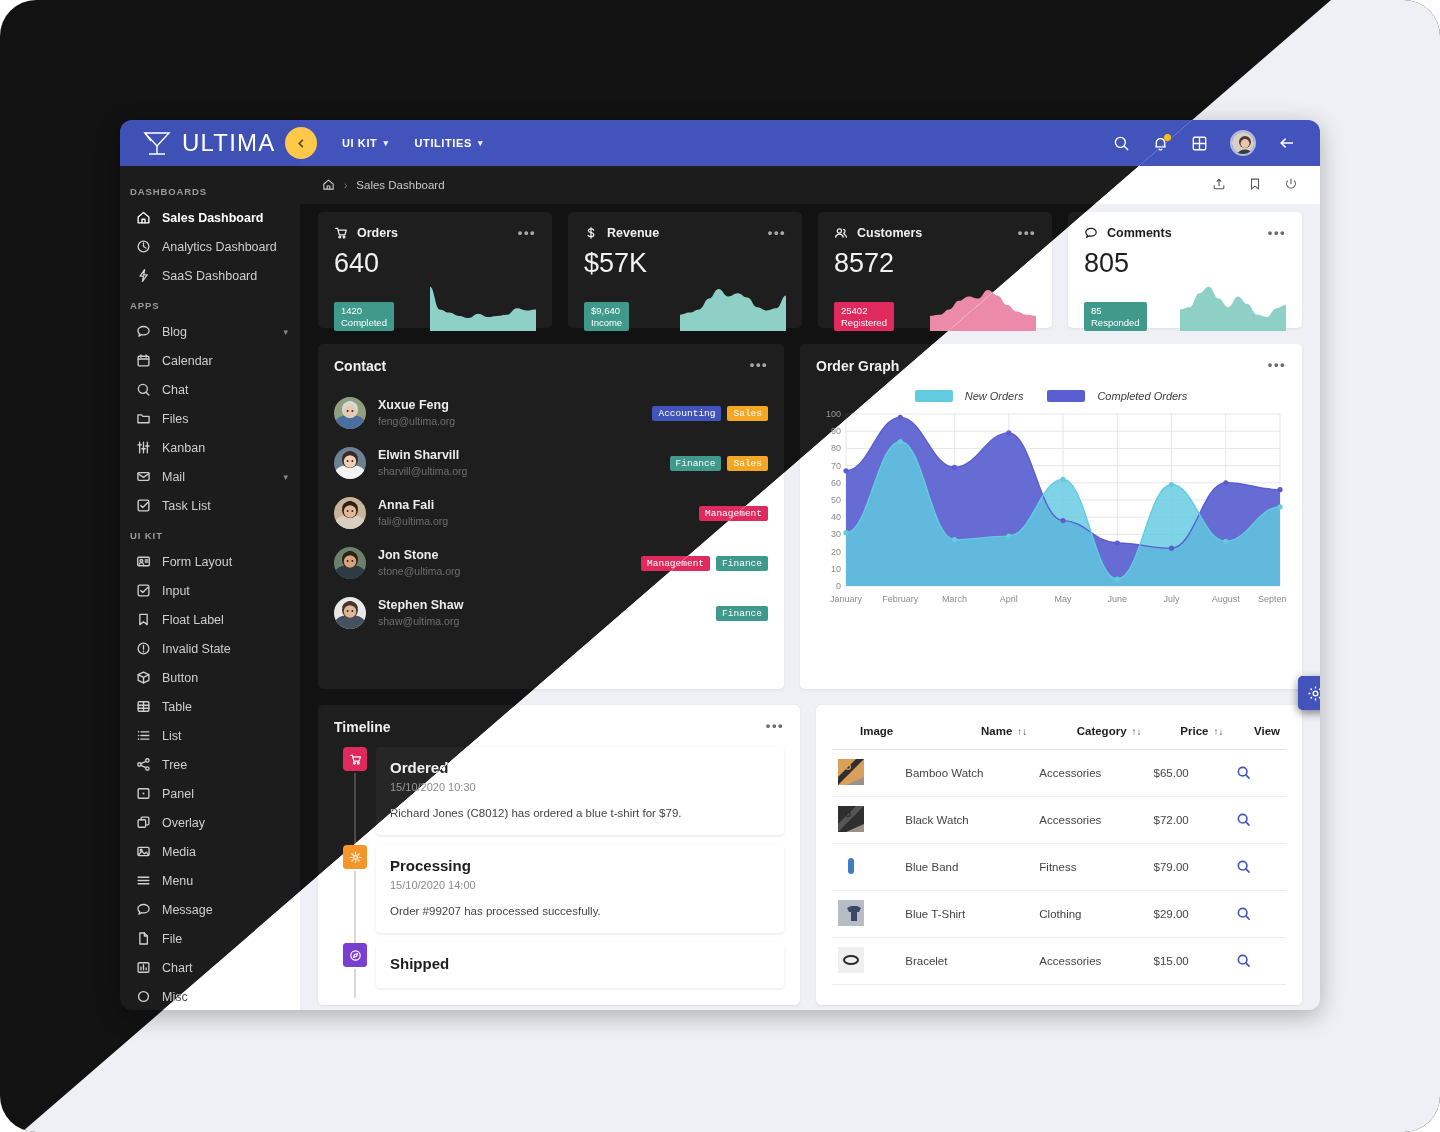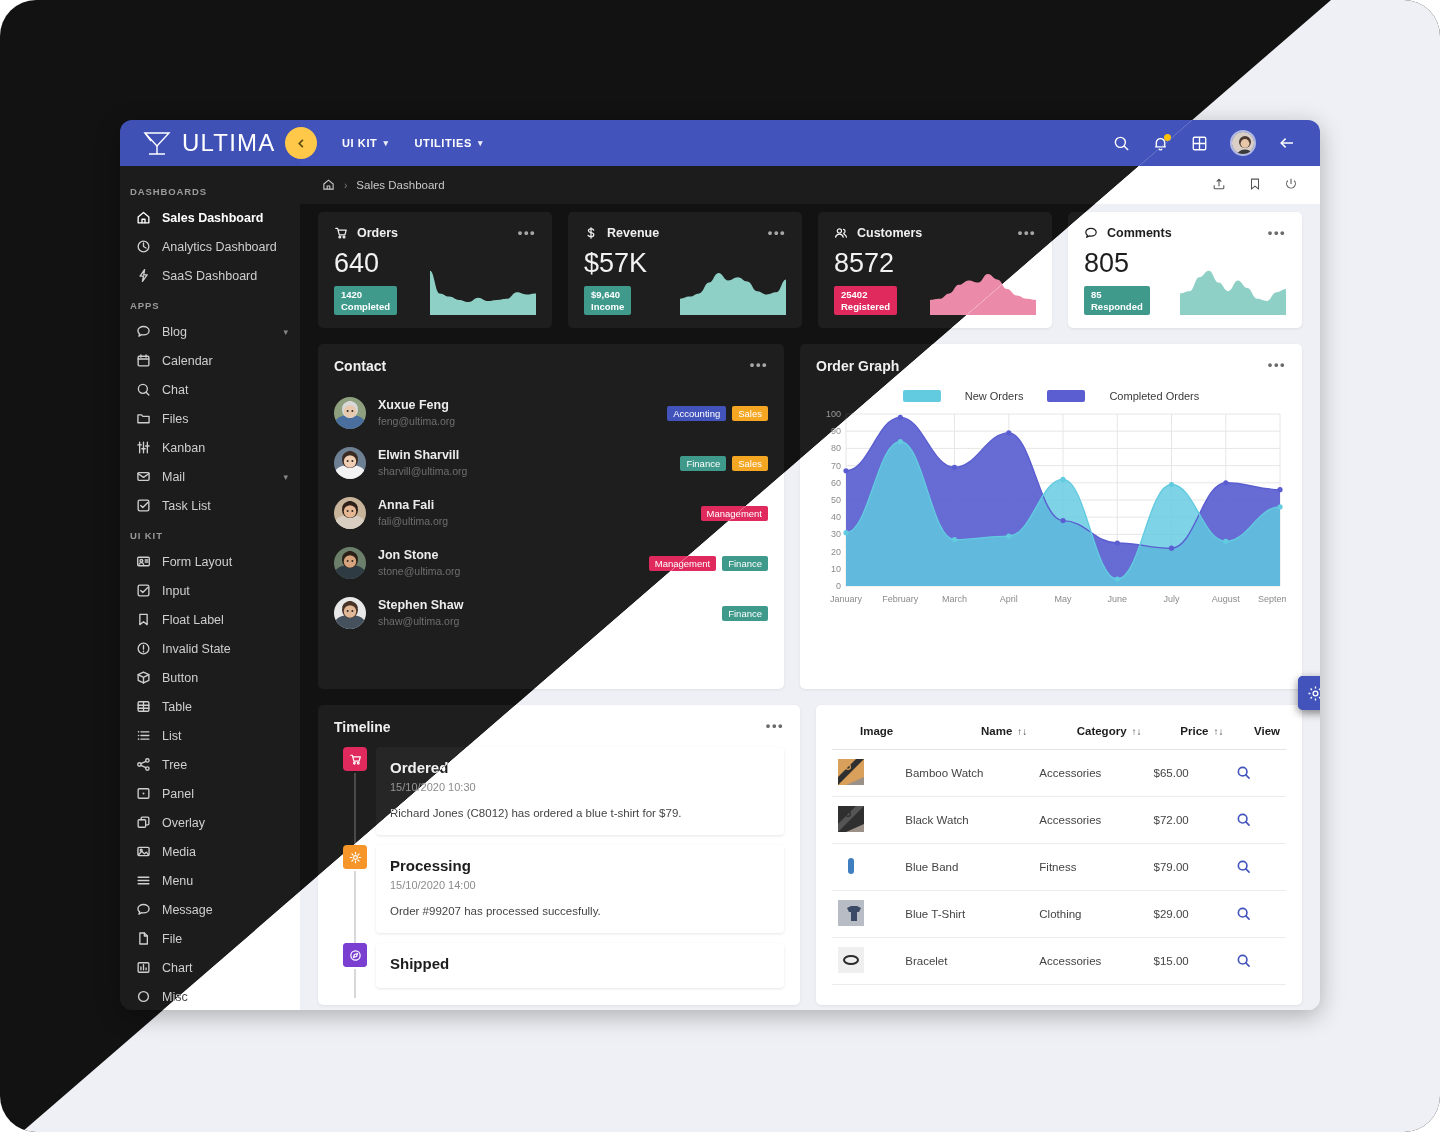--- a/index.html
+++ b/index.html
@@ -76,39 +76,39 @@
 
   .card { border-radius:5px; padding:14px 16px; position:relative; }
   .card-hd { display:flex; align-items:flex-start; gap:9px; font-size:12.5px; font-weight:700; }
   .dots { margin-left:auto; letter-spacing:1.5px; font-size:13px; opacity:.65; cursor:pointer; line-height:1; }
 
   
   .kpi { flex:1 1 0; height:116px; }
   .kpi-body { display:flex; align-items:flex-end; margin-top:6px; }
   .kpi-left { width:92px; }
   .kpi-num { font-size:27px; font-weight:300; line-height:1.1; }
-  .kpi-chip { display:inline-block; margin-top:7px; padding:3px 7px; font-size:9.5px; line-height:1.25; color:#fff; border-radius:2px;font-weight:bold; }
+  .kpi-chip { display:inline-block; margin-top:23px; padding:3px 7px; font-size:9.5px; line-height:1.25; color:#fff; border-radius:2px; }
   .kpi-spark { flex:1; height:54px; margin-left:4px; }
   .kpi-spark svg { display:block; width:100%; height:54px; }
 
   
   .contact-card { width:482px; height:345px; }
   .contact-list { margin-top:14px; }
   .contact-row { display:flex; align-items:center; gap:12px; padding:9px 0; }
   .avatar { width:32px; height:32px; border-radius:50%; overflow:hidden; flex:0 0 32px; }
   .avatar svg { display:block; }
   .c-name { font-size:12.5px; font-weight:600; line-height:1.35; }
   .c-mail { font-size:10.5px; opacity:.62; line-height:1.35; }
-  .c-tags { margin-left:auto; display:flex; gap:6px; }
+  .c-tags { margin-left:auto; display:flex; gap:6px;font-family:Liberation Mono, monospace; }
   .tag { font-size:9.5px; color:#fff; padding:2px 6px; border-radius:2px; }
 
   
   .graph-card { flex:1; height:345px; }
   .legend { display:flex; justify-content:center; gap:24px; margin-top:16px; font-size:11px; }
-  .legend-item { display:flex; align-items:flex-start; gap:24px; }
+  .legend-item { display:flex; align-items:flex-start; gap:12px;font-style:italic; }
   .legend-swatch { width:38px; height:12px; border-radius:2px; }
   .chartbox { margin-top:6px; }
 
   
   .timeline-card { width:482px; height:300px; overflow:hidden; }
   .tl { margin-top:12px; position:relative; }
   .tl-row { display:flex; gap:0; position:relative; }
   .tl-rail { width:42px; flex:0 0 42px; display:flex; flex-direction:column; align-items:center; position:relative; }
   .tl-badge { width:24px; height:24px; border-radius:4px; display:flex; align-items:center; justify-content:center; color:#fff; z-index:2; }
   .tl-line { width:2px; flex:1; background:#d8d8d8; margin-top:2px; }

